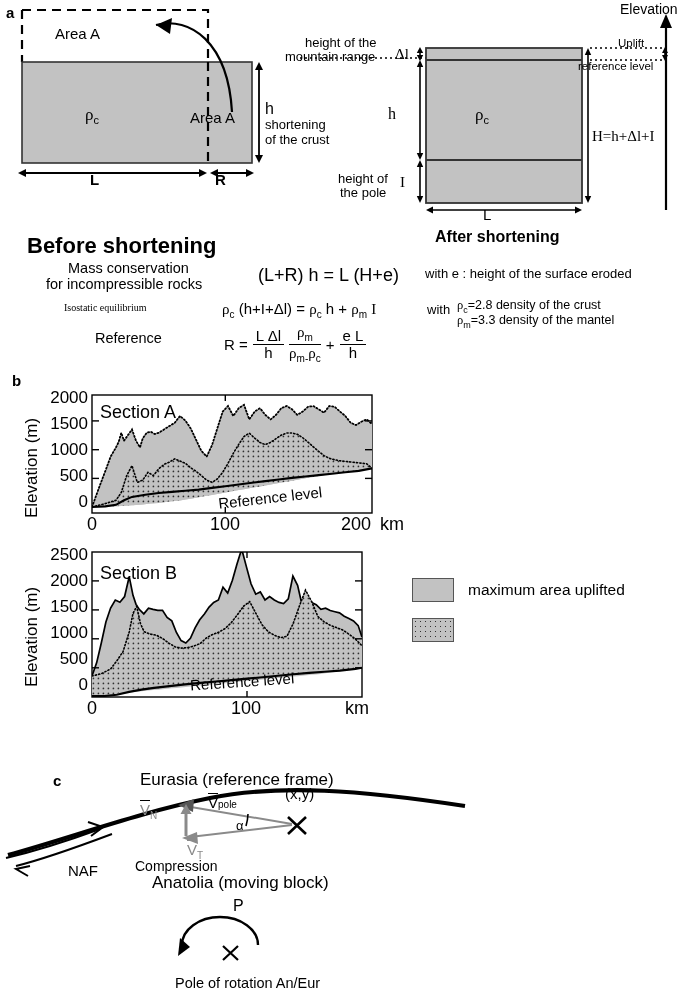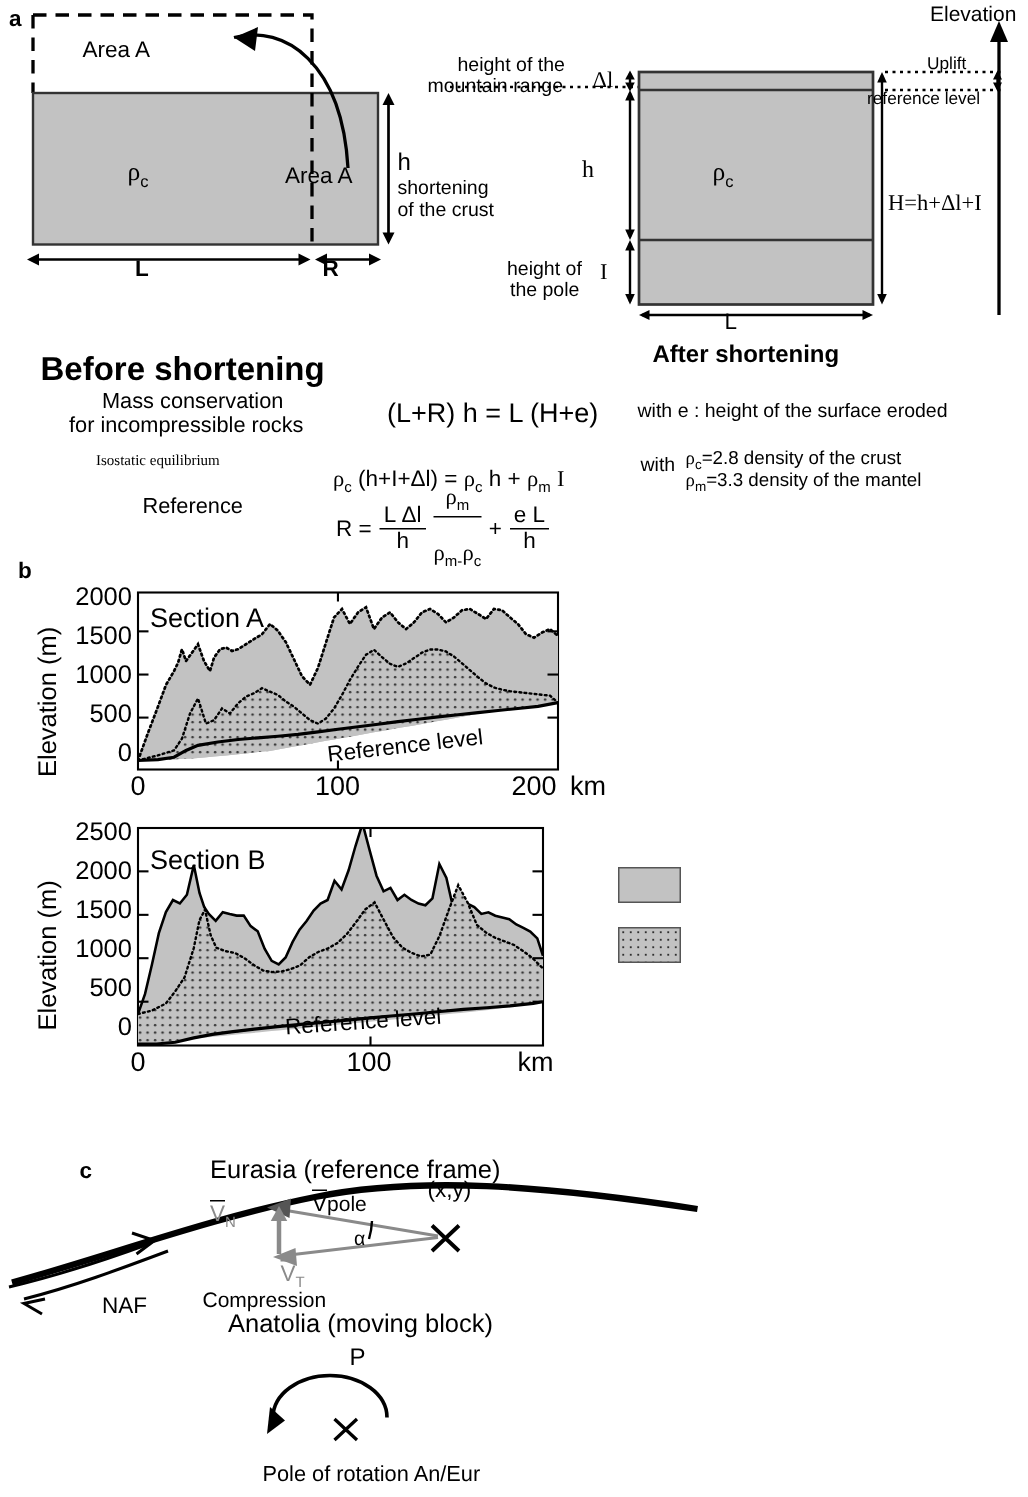--- a/index.html
+++ b/index.html
@@ -105,21 +105,21 @@
 <div class="abs lbl-xs" style="left:618px;top:37px;">Uplift</div>
 <div class="abs lbl-xs" style="left:578px;top:60px;">reference level</div>
 <div class="abs lbl" style="left:620px;top:2px;font-size:14px;">Elevation</div>
 
 <div class="abs lbl" style="left:68px;top:260px;font-size:14.5px;">Mass conservation</div>
 <div class="abs lbl" style="left:46px;top:276px;font-size:14.5px;">for incompressible rocks</div>
 <div class="abs lbl" style="left:258px;top:265px;font-size:18px;">(L+R) h = L (H+e)</div>
 <div class="abs lbl-s" style="left:425px;top:267px;"><span>with</span> <span>e : height of the surface eroded</span></div>
 
 <div class="abs lbl" style="left:64px;top:302px;font-size:10px;font-family:Liberation Serif, serif;">Isostatic equilibrium</div>
-<div class="abs" style="left:222px;top:300px;font-size:15px;white-space:nowrap;margin-top:11px;">
+<div class="abs" style="left:222px;top:300px;font-size:15px;white-space:nowrap;">
   <span class="serif">ρ</span><sub style="font-size:10px;">c</sub>
   <span>(h+I+Δl) =</span>
   <span class="serif">ρ</span><sub style="font-size:10px;">c</sub>
   <span>h +</span>
   <span class="serif">ρ</span><sub style="font-size:10px;">m</sub>
   <span class="serif">I</span>
 </div>
 <div class="abs lbl-s" style="left:427px;top:303px;">with</div>
 <div class="abs" style="left:457px;top:298px;font-size:12.5px;"><span class="serif">ρ</span><sub style="font-size:9px;">c</sub><span>=2.8  density of the crust</span></div>
 <div class="abs" style="left:457px;top:313px;font-size:12.5px;"><span class="serif">ρ</span><sub style="font-size:9px;">m</sub><span>=3.3 density of the mantel</span></div>
@@ -127,21 +127,21 @@
 <div class="abs lbl" style="left:95px;top:330px;font-size:14.5px;">Reference</div>
 
 <div class="abs" style="left:224px;top:324px;font-size:15px;display:flex;align-items:center;gap:5px;">
   <span>R =</span>
   <span style="display:inline-block;text-align:center;line-height:1.05;">
     <span style="display:block;border-bottom:1.4px solid #000;padding:0 3px;">L Δl</span>
     <span style="display:block;">h</span>
   </span>
   <span style="display:inline-block;text-align:center;line-height:1.05;">
     <span style="display:block;border-bottom:1.4px solid #000;padding:0 3px;"><span class="serif">ρ</span><sub style="font-size:10px;">m</sub></span>
-    <span style="display:block;margin-top:16px;"><span class="serif">ρ</span><sub style="font-size:10px;">m-</sub><span class="serif">ρ</span><sub style="font-size:10px;">c</sub></span>
+    <span style="display:block;"><span class="serif">ρ</span><sub style="font-size:10px;">m-</sub><span class="serif">ρ</span><sub style="font-size:10px;">c</sub></span>
   </span>
   <span>+</span>
   <span style="display:inline-block;text-align:center;line-height:1.05;">
     <span style="display:block;border-bottom:1.4px solid #000;padding:0 3px;">e L</span>
     <span style="display:block;">h</span>
   </span>
 </div>
 
 <div class="abs panel-letter" style="left:12px;top:372px;">b</div>
 
@@ -245,20 +245,21 @@
   <div class="abs" style="left:100px;top:18px;font-size:18px;">Section B</div>
   <div class="abs" style="left:190px;top:128px;font-size:15px;transform:rotate(-4deg);">Reference level</div>
 
   <div class="abs" style="left:78px;top:153px;width:28px;text-align:center;font-size:18px;">0</div>
   <div class="abs" style="left:226px;top:153px;width:40px;text-align:center;font-size:18px;">100</div>
   <div class="abs" style="left:345px;top:153px;font-size:18px;">km</div>
 </div>
 
 <div class="abs" style="left:412px;top:578px;display:flex;align-items:center;gap:14px;">
   <span style="display:inline-block;width:40px;height:22px;background:#c2c2c2;border:1.4px solid #555;"></span>
+  <span style="font-size:15.5px;">maximum area uplifted</span>
 </div>
 <div class="abs" style="left:412px;top:618px;display:flex;align-items:center;gap:14px;">
   <span style="display:inline-block;width:40px;height:22px;border:1.4px solid #555;
                background-color:#c2c2c2;
                background-image:radial-gradient(circle, #303030 0.8px, transparent 0.9px);
                background-size:5px 5px;"></span>
 </div>
 
 <div class="abs panel-letter" style="left:53px;top:772px;">c</div>
 
@@ -293,20 +294,20 @@
 <div class="abs" style="left:140px;top:770px;font-size:17px;">Eurasia (reference frame)</div>
 <div class="abs" style="left:152px;top:873px;font-size:17px;">Anatolia (moving block)</div>
 <div class="abs" style="left:68px;top:862px;font-size:15px;">NAF</div>
 <div class="abs" style="left:135px;top:858px;font-size:14px;">Compression</div>
 <div class="abs" style="left:285px;top:785px;font-size:15px;">(x,y)</div>
 <div class="abs" style="left:236px;top:818px;font-size:13px;">α</div>
 <div class="abs" style="left:233px;top:897px;font-size:16px;">P</div>
 <div class="abs" style="left:175px;top:975px;font-size:14.5px;">Pole of rotation An/Eur</div>
 
 <div class="abs" style="left:208px;top:793px;font-size:15px;">
-  <span style="border-top:1.8px solid #000;padding-top:0px;display:inline-block;line-height:1.25;">V</span><span style="font-size:14px;margin-top:11px;">pole</span>
+  <span style="border-top:1.8px solid #000;padding-top:0px;display:inline-block;line-height:1.25;">V</span><span style="font-size:10px;margin-top:11px;">pole</span>
 </div>
 <div class="abs" style="left:140px;top:800px;font-size:15px;">
   <span style="border-top:1.8px solid #000;display:inline-block;line-height:1.25;color:#8a8a8a;">V</span><sub style="font-size:10px;color:#8a8a8a;">N</sub>
 </div>
 <div class="abs" style="left:187px;top:840px;font-size:15px;">
   <span style="border-top:1.8px solid #8a8a8a;display:inline-block;line-height:1.25;color:#8a8a8a;">V</span><sub style="font-size:10px;color:#8a8a8a;">T</sub>
 </div>
 
 </body></html>

